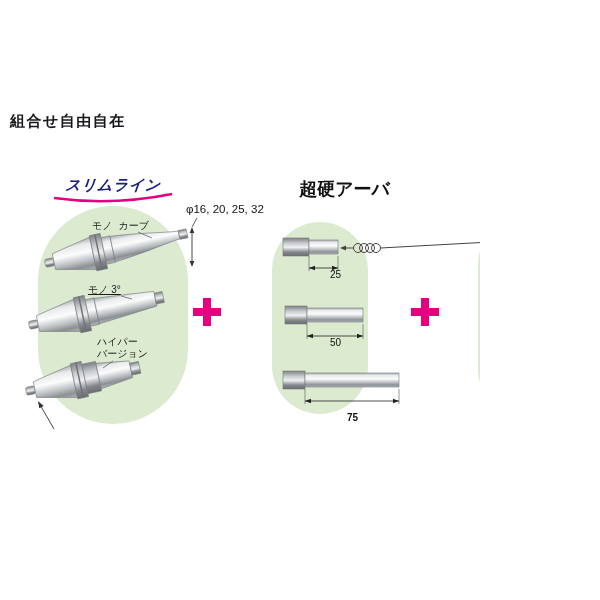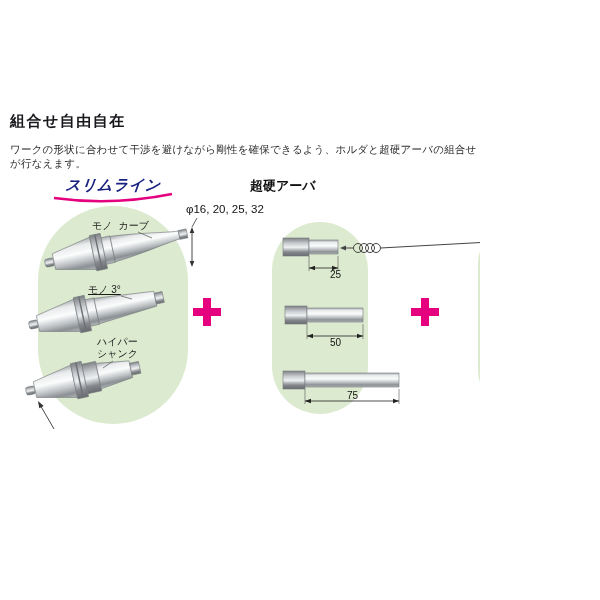--- a/index.html
+++ b/index.html
@@ -11,51 +11,50 @@
 
   .pill{position:absolute;background:#dceacf;}
   .pill-left{left:38px;top:206px;width:150px;height:218px;border-radius:75px;}
   .pill-mid{left:272px;top:222px;width:96px;height:192px;border-radius:48px;}
   .pill-right{left:478px;top:222px;width:84px;height:190px;border-radius:42px;}
 
   svg.gfx{position:absolute;left:0;top:0;}
 
   .logo{position:absolute;left:46px;top:176px;width:134px;text-align:center;font-size:15px;font-weight:bold;
         font-style:italic;color:#1a2280;transform:skewX(-6deg);letter-spacing:.5px;}
-  .col-header{position:absolute;top:177px;font-size:13px;font-weight:bold;color:#111;text-align:left;}
+  .col-header{position:absolute;top:177px;font-size:18px;font-weight:bold;color:#111;text-align:right;}
   .col-header-arbor{left:250px;width:140px;}
   .col-header-tools{left:450px;width:140px;}
 
   .lbl{position:absolute;font-size:10px;color:#1c1c1c;white-space:pre-line;line-height:12px;}
   .lbl-1{left:92px;top:221px;font-family:Liberation Mono, monospace;}
   .lbl-2{left:88px;top:284px;text-decoration:underline;}
   .lbl-3{left:97px;top:336px;}
 
   .dia-label{position:absolute;left:186px;top:203px;font-size:11.5px;color:#111;}
 
   .dim{position:absolute;width:31px;text-align:center;font-size:10px;color:#111;}
   .dim-1{left:320px;top:269px;}
   .dim-2{left:320px;top:337px;}
-  .dim-3{left:337px;top:390px;}
+  .dim-3{left:337px;top:412px;font-weight:bold;}
 
   .plus{position:absolute;width:28px;height:28px;}
   .plus::before{content:"";position:absolute;left:0;top:10px;width:28px;height:8px;background:#e4007f;}
   .plus::after{content:"";position:absolute;left:10px;top:0;width:8px;height:28px;background:#e4007f;}
   .plus-1{left:193px;top:298px;}
   .plus-2{left:411px;top:298px;}
 
   .shank{position:absolute;left:53px;top:427px;font-size:10px;line-height:13.5px;color:#1c1c1c;}
 </style>
 </head>
 <body>
 
 <div id="canvas">
 
   <div class="title">組合せ自由自在</div>
-  <div class="desc">ワークの形状に合わせて干渉を避けながら剛性を確保できるよう、ホルダと超硬アーバの組合せが行なえます。</div>
 
   <div class="pill pill-left"></div>
   <div class="pill pill-mid"></div>
   <div class="pill pill-right"></div>
 
   <svg class="gfx" width="600" height="600" viewBox="0 0 600 600">
     <defs>
       <linearGradient id="mL" x1="0" y1="0" x2="0" y2="1">
         <stop offset="0" stop-color="#a9adb0"></stop>
         <stop offset="0.18" stop-color="#e9ebec"></stop>
@@ -197,21 +196,21 @@
       <polygon points="38,401 43.7,405.9 39.3,408.3" fill="#333"></polygon>
     </g>
   </svg>
 
   <div class="logo">スリムライン</div>
   <div class="col-header col-header-arbor">超硬アーバ</div>
 
   <div class="lbl lbl-1">モノ カーブ</div>
   <div class="lbl lbl-2">モノ 3°</div>
   <div class="lbl lbl-3">ハイパー
-シャンク</div>
+バージョン</div>
 
   <div class="dia-label">φ16, 20, 25, 32</div>
   <div class="dim dim-1">25</div>
   <div class="dim dim-2">50</div>
   <div class="dim dim-3">75</div>
 
   <div class="plus plus-1"></div>
   <div class="plus plus-2"></div>
 
 

